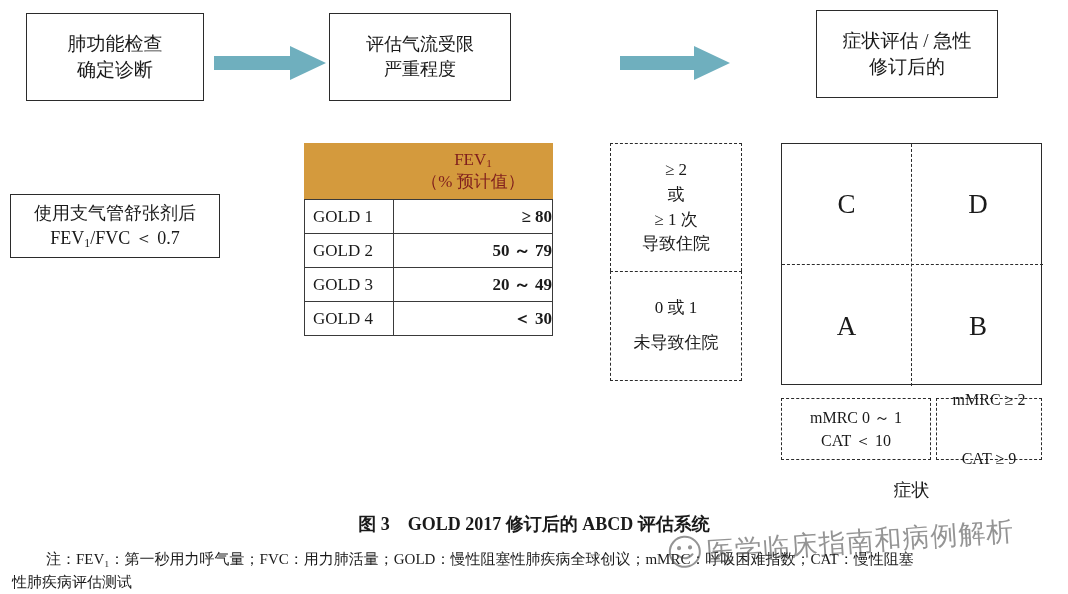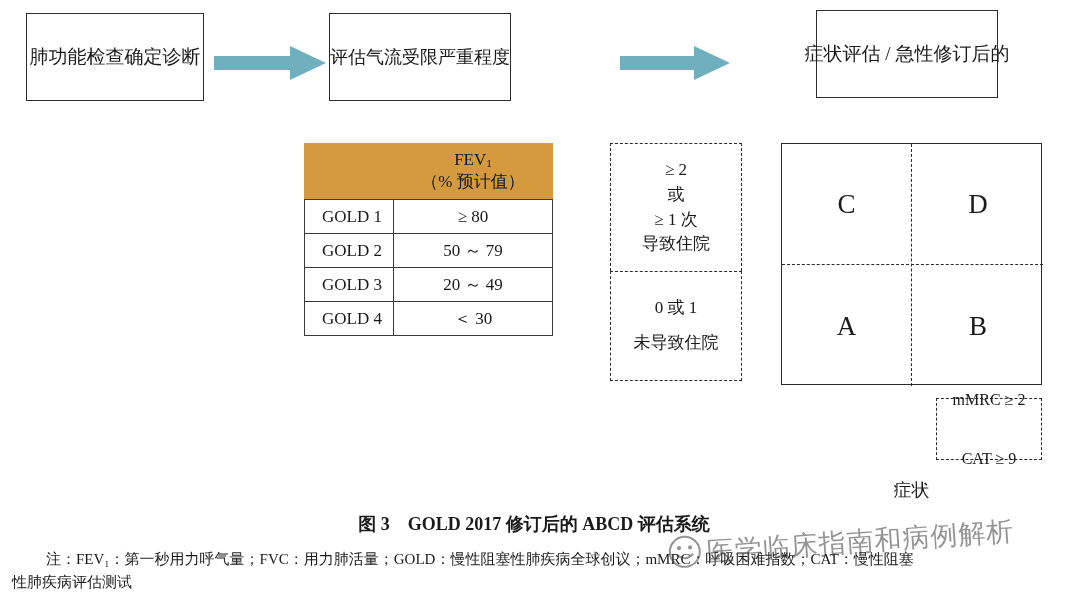--- a/index.html
+++ b/index.html
@@ -21,21 +21,21 @@
     width: 1068px;
     height: 594px;
   }
 
   
   .box {
     position: absolute;
     border: 1.5px solid #2b2b2b;
     background: #ffffff;
     display: flex;
-    flex-direction: row;
+    flex-direction: column;
     align-items: center;
     justify-content: center;
     text-align: center;
     line-height: 1.38;
     box-sizing: border-box;
   }
   .box .line { display: block; white-space: nowrap; }
 
   
   .arrow {
@@ -61,31 +61,32 @@
   .gold-table .hdr-blank {
     background: #d49a3d;
     border-right-color: #d49a3d;
     border-top-color: #d49a3d;
     border-left-color: #d49a3d;
   }
   .gold-table .hdr-fev {
     background: #d49a3d;
     border-top-color: #d49a3d;
     border-right-color: #d49a3d;
-    color: #0f172a;
+    color: #7f1d1d;
     padding: 5px 4px 6px 4px;
   }
   .gold-table .hdr-fev .l1 { display:block; }
   .gold-table .hdr-fev .l2 { display:block; }
   .gold-table td.gold-label {
     text-align: left;
-    padding-left: 17px;
+    padding-left: 8px;
   }
   .gold-table td.gold-val {
-    text-align: center;
+    text-align: right;
+    font-weight: bold;
   }
   .gold-table tbody tr td { height: 33px; }
 
   
   .dbox {
     position: absolute;
     border: 1.8px dashed #2b2b2b;
     background: #ffffff;
     display: flex;
     flex-direction: column;
@@ -190,20 +191,24 @@
     <svg width="110" height="34" viewBox="0 0 110 34" aria-hidden="true">
       <polygon points="0,10 74,10 74,0 110,17 74,34 74,24 0,24" fill="#6fafbe"></polygon>
     </svg>
   </div>
 
   <div class="box" style="left:816px; top:10px; width:182px; height:88px; font-size:19px;">
     <span class="line">症状评估 / 急性</span>
     <span class="line">修订后的</span>
   </div>
 
+  <div class="box" style="left:10px; top:194px; width:210px; height:64px; font-size:18px;">
+    <span class="line">使用支气管舒张剂后</span>
+    <span class="line">FEV<sub>1</sub>/FVC ＜ 0.7</span>
+  </div>
 
   <table class="gold-table" style="left:304px; top:143px; width:238px; font-size:17px;">
     <thead>
       <tr>
         <th class="hdr-blank" style="width:88px; height:54px;"></th>
         <th class="hdr-fev" style="width:150px;">
           <span class="l1">FEV<sub>1</sub></span>
           <span class="l2">（% 预计值）</span>
         </th>
       </tr>
@@ -252,20 +257,24 @@
       <span>D</span>
     </div>
     <div class="quad-cell" style="left:0; top:122px; width:129px; height:120px; font-size:27px;">
       <span>A</span>
     </div>
     <div class="quad-cell" style="left:131px; top:122px; width:130px; height:120px; font-size:27px;">
       <span>B</span>
     </div>
   </div>
 
+  <div class="dbox" style="left:781px; top:398px; width:150px; height:62px; font-size:16px;">
+    <span class="line">mMRC 0 ～ 1</span>
+    <span class="line">CAT ＜ 10</span>
+  </div>
   <div class="dbox" style="left:936px; top:398px; width:106px; height:62px; font-size:16px;gap:35px;">
     <span class="line">mMRC ≥ 2</span>
     <span class="line">CAT ≥ 9</span>
   </div>
 
   <div class="flabel" style="left:781px; top:478px; width:261px; font-size:18px;">症状</div>
 
   <div class="caption" style="left:0; top:512px; font-size:18px;">图 3　GOLD 2017 修订后的 ABCD 评估系统</div>
 
   <div class="notes" style="top:548px; font-size:15px;">

